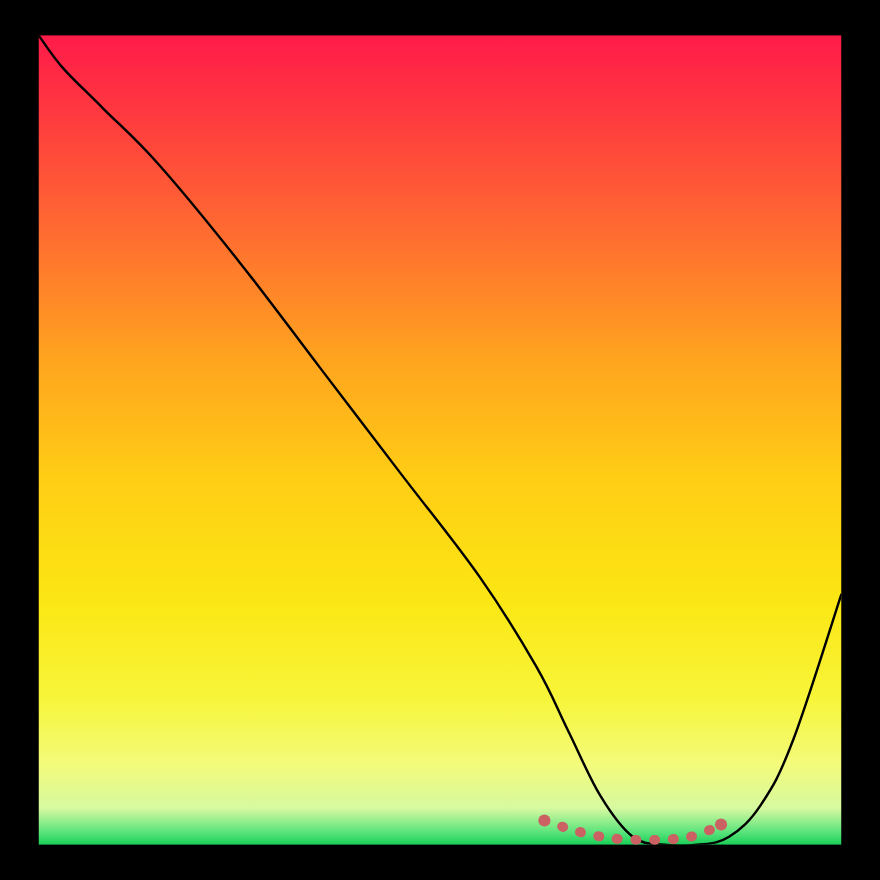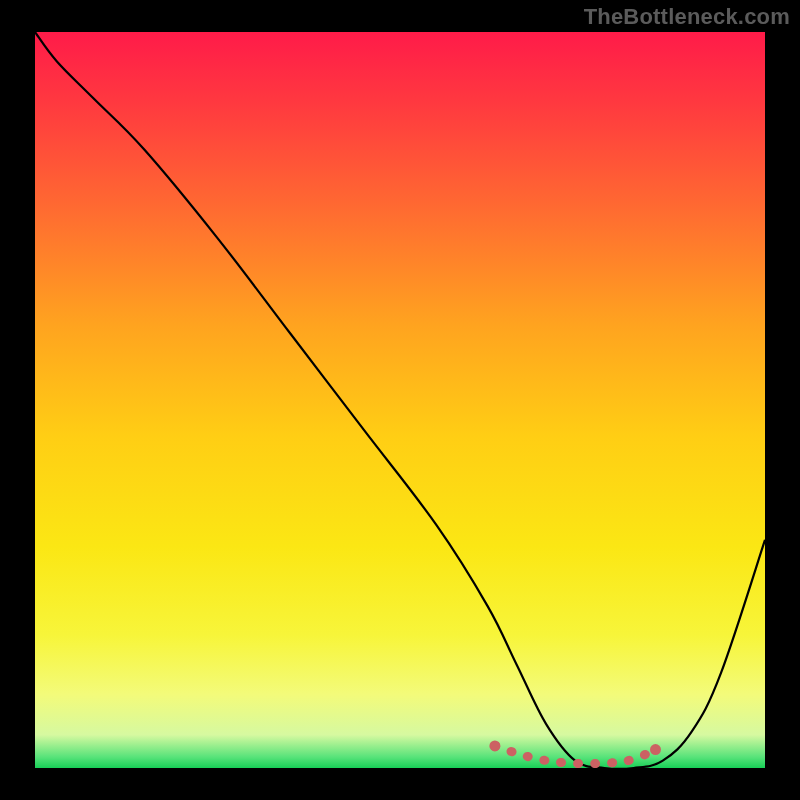--- a/index.html
+++ b/index.html
@@ -35,21 +35,20 @@
     height: 736px;
   }
   svg {
     display: block;
   }
 </style>
 </head>
 <body>
 <div class="frame">
 
-  <div class="watermark">TheBottleneck.com</div>
 
   <div class="plot-wrap">
     <svg id="chart-svg" viewBox="0 0 730 736" width="730" height="736">
       <defs>
         <linearGradient id="bgGrad" x1="0" y1="0" x2="0" y2="1">
 
         <stop offset="0.00%" stop-color="#ff1b49"></stop>
             <stop offset="10.00%" stop-color="#ff3a3f"></stop>
             <stop offset="25.00%" stop-color="#ff6e30"></stop>
             <stop offset="40.00%" stop-color="#ffa41f"></stop>

